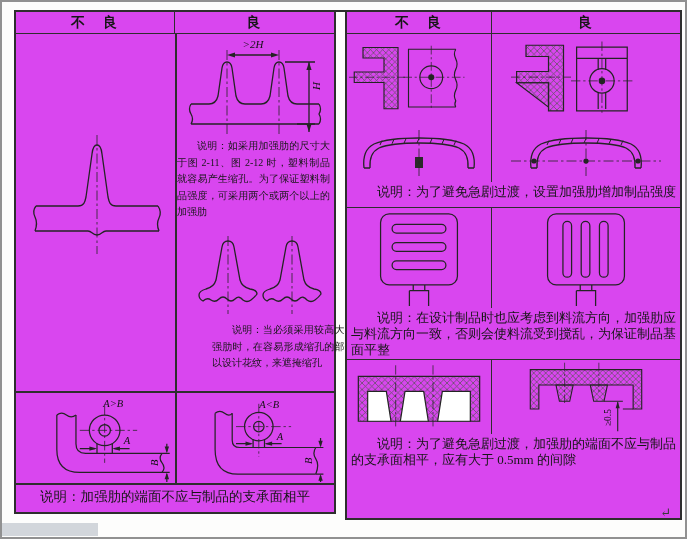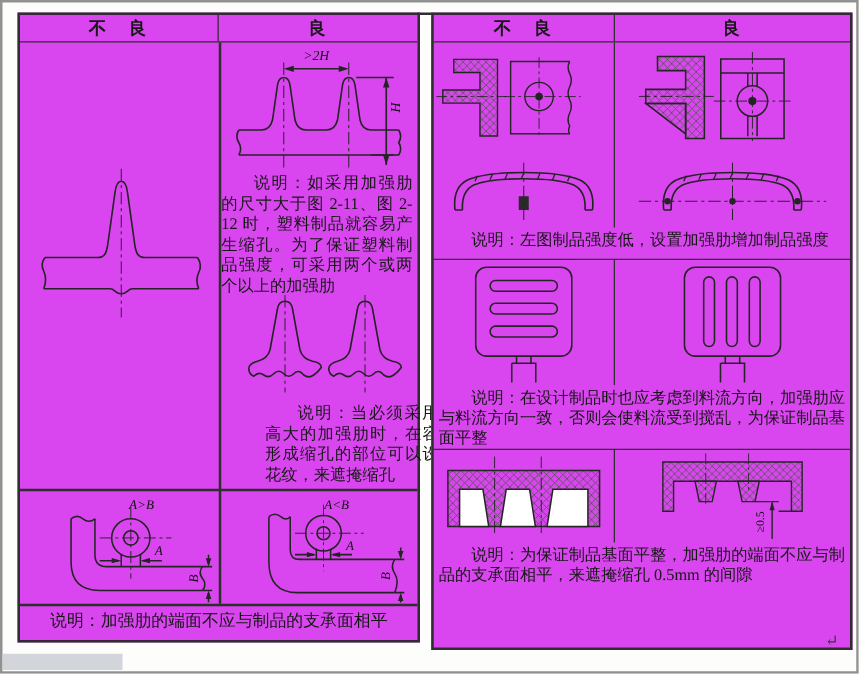--- a/index.html
+++ b/index.html
@@ -16,21 +16,21 @@
   .hcell{display:flex;align-items:center;justify-content:center;font-size:14px;font-weight:bold;letter-spacing:2px;}
   .lt .hdr{position:absolute;left:0;top:0;width:100%;}
   .lt .hc1{width:159px;border-right:1.5px solid #2e2e2e;box-sizing:border-box;}
   .lt .hc2{flex:1;}
   .rt .hc1{width:145px;border-right:1.5px solid #2e2e2e;box-sizing:border-box;}
   .rt .hc2{flex:1;}
   .abs{position:absolute;}
   .lt .vdiv{position:absolute;left:159px;top:22px;width:1.5px;height:449px;background:#2e2e2e;}
   .lt .hl1{position:absolute;left:0;top:379px;width:100%;height:1.5px;background:#2e2e2e;}
   .lt .hl2{position:absolute;left:0;top:471px;width:100%;height:1.5px;background:#2e2e2e;}
-  .expl{font-size:13px;line-height:16.5px;text-indent:2em;text-align:justify;}
+  .expl{font-size:10px;line-height:16.5px;text-indent:2em;text-align:justify;}
   .lt-text1{left:161px;top:126px;width:153px;}
   .lt-text2{left:161px;top:310px;width:153px;padding-left:35px;}
   .lt-bottom{position:absolute;left:0;top:473px;width:100%;height:23px;font-size:13.5px;line-height:23px;padding-left:24px;box-sizing:border-box;white-space:nowrap;}
   .rrow{display:flex;box-sizing:border-box;}
   .rrow .cell1{width:145px;border-right:1.5px solid #2e2e2e;box-sizing:border-box;display:flex;align-items:center;justify-content:center;}
   .rrow .cell2{flex:1;display:flex;align-items:center;justify-content:center;}
   .rtext{box-sizing:border-box;padding:2px 4px 0 4px;font-size:13px;line-height:16px;text-indent:2em;text-align:justify;border-bottom:1.5px solid #2e2e2e;overflow:hidden;}
   .h90{height:90px}.h46{height:46px}.h58{height:58px}.h26{height:26px}
   .h100{height:100px}.h52{height:52px}.h74{height:74px}
   .t4{border-bottom:none;height:36px;}
@@ -203,21 +203,21 @@
           <path class="ln" fill="none" d="M26,38 Q25,23 35,18 Q47,13 75,13 Q103,13 115,18 Q125,23 124,38"></path>
           <path class="ln" fill="none" d="M20,38 H26 M124,38 H130"></path>
           <path class="tk" fill="none" d="M38,10.5 L36,15 M50,9.3 L48,13.8 M62,8.7 L60,13.2 M75,8.5 L73,13 M88,8.7 L86,13.2 M100,9.3 L98,13.8 M112,10.5 L110,15"></path>
           <path class="cl" fill="none" d="M0,31 H150 M75,0 V46"></path>
           <circle fill="#242424" cx="23" cy="31" r="2.6"></circle>
           <circle fill="#242424" cx="75" cy="31" r="2.6"></circle>
           <circle fill="#242424" cx="127" cy="31" r="2.6"></circle>
         </svg>
       </div>
     </div>
-    <div class="rtext h26">说明：左图制品强度低，设置加强肋增加制品强度</div>
+    <div class="rtext h26">说明：为了避免急剧过渡，设置加强肋增加制品强度</div>
 
     <div class="rrow h100">
       <div class="cell1">
         <svg class="drw" width="118" height="98" viewBox="0 0 120 102">
           <rect class="ln" fill="none" x="20" y="5" width="80" height="74" rx="9"></rect>
           <rect class="ln" fill="none" x="32" y="16" width="56" height="9" rx="4.5"></rect>
           <rect class="ln" fill="none" x="32" y="35" width="56" height="9" rx="4.5"></rect>
           <rect class="ln" fill="none" x="32" y="54" width="56" height="9" rx="4.5"></rect>
           <path class="ln" fill="none" d="M54,79 V85 M66,79 V85 M50,85 H70 V101 M50,85 V101"></path>
         </svg>
@@ -259,18 +259,18 @@
           <path class="ln" fill="url(#ch4)" d="M10,10 H140 V56 H130 V28 H20 V56 H10 Z"></path>
           <path class="ln" fill="url(#ch4)" d="M40,28 H60 L56,47 H44 Z"></path>
           <path class="ln" fill="url(#ch4)" d="M80,28 H100 L96,47 H84 Z"></path>
           <path class="cl" fill="none" d="M50,2 V52 M90,2 V38"></path>
           <path class="ln" fill="none" d="M96,47 H118 M130,56 H118 M112,82 V48"></path>
           <polygon fill="#242424" points="112,47 109.6,55 114.4,55"></polygon>
           <text class="dimt" fill="#111" transform="rotate(-90 104 66)" x="104" y="66" text-anchor="middle">≥0.5</text>
         </svg>
       </div>
     </div>
-    <div class="rtext t4">说明：为保证制品基面平整，加强肋的端面不应与制品的支承面相平，来遮掩缩孔 0.5mm 的间隙</div>
+    <div class="rtext t4">说明：为了避免急剧过渡，加强肋的端面不应与制品的支承面相平，应有大于 0.5mm 的间隙</div>
   </section>
 
   <span class="retmark">↵</span>
   <div class="artifact"></div>
 </div>
 
 </body></html>

